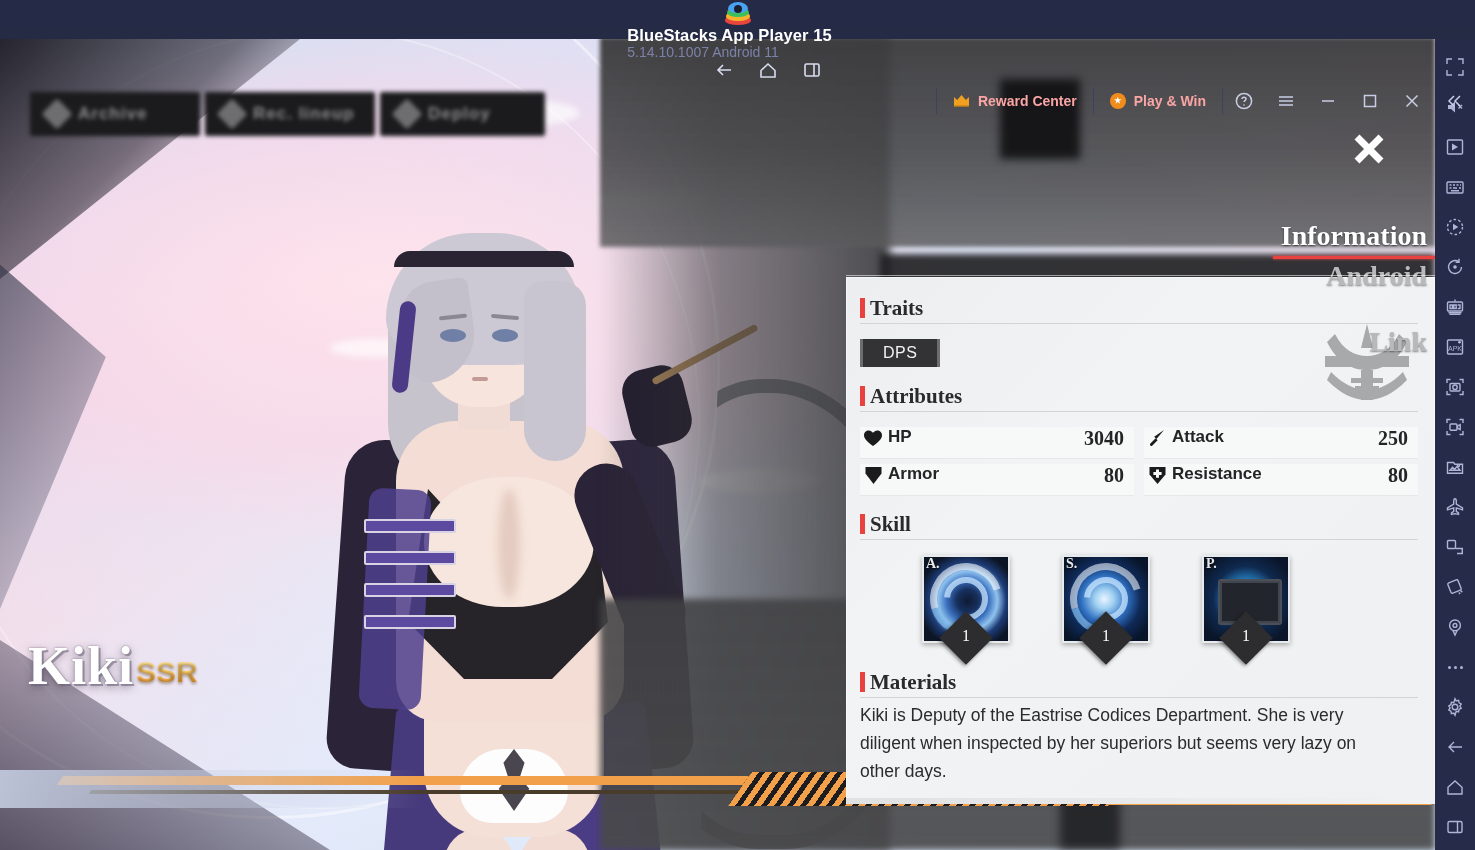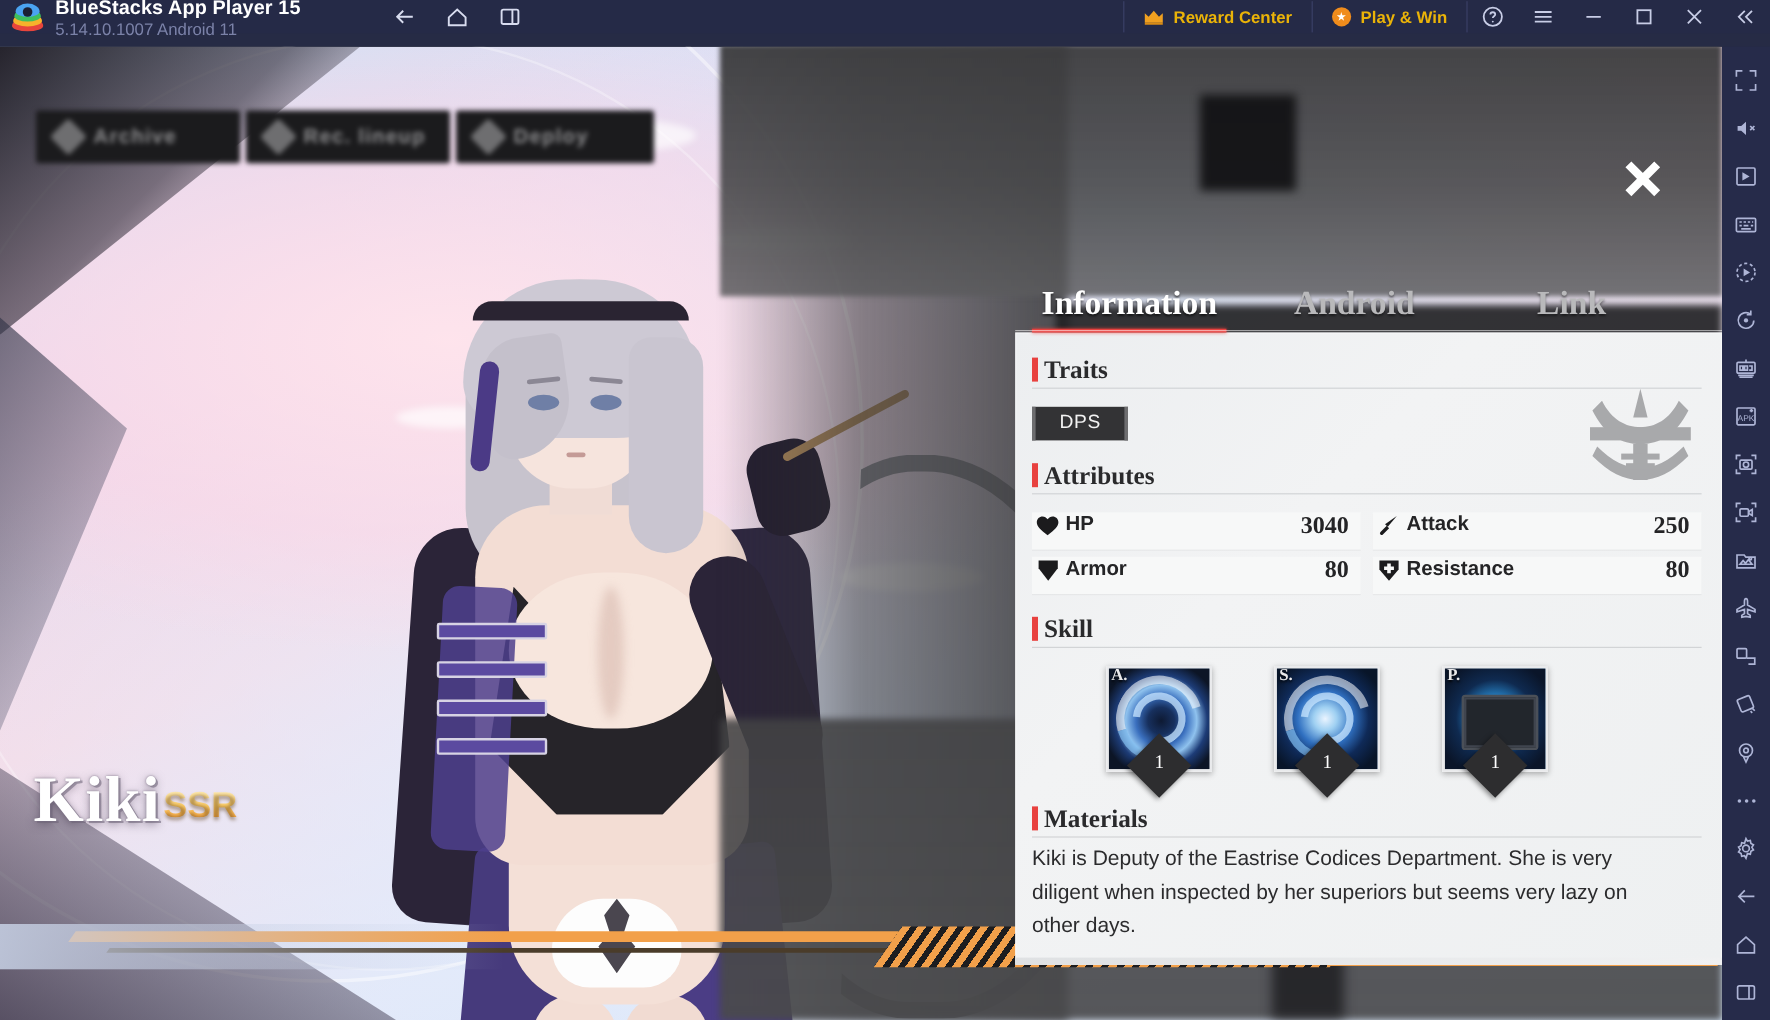--- a/index.html
+++ b/index.html
@@ -2,42 +2,42 @@
 <html><head>
 <meta charset="utf-8">
 <style>
   * { margin:0; padding:0; box-sizing:border-box; }
   html,body{ width:1475px; height:850px; overflow:hidden; background:#262b45; }
   body{ font-family:"Liberation Sans", sans-serif; }
 
   
   #titlebar{
     position:absolute; left:0; top:0; width:1475px; height:28px;
-    background:#252a47; display:flex; align-items:center; z-index:60;
+    background:#252a47; display:flex; align-items:center; z-index:60;flex-direction:column;
   }
   .bs-logo{ width:26px; height:26px; margin-left:10px; margin-right:10px; position:relative; flex:0 0 auto;}
   .bs-logo .lay{ position:absolute; border-radius:50% 50% 50% 50%/60% 60% 40% 40%; }
   .bs-logo .l1{ left:0; top:14px; width:26px; height:11px; background:#e8453c; }
   .bs-logo .l2{ left:1px; top:10px; width:24px; height:11px; background:#f7b32b; }
   .bs-logo .l3{ left:2px; top:6px;  width:22px; height:11px; background:#3ebf5e; }
   .bs-logo .l4{ left:3px; top:2px;  width:20px; height:11px; background:#4aa3f0; }
   .bs-logo .dot{ left:9px; top:5px; width:8px; height:8px; background:#1b1f33; border-radius:50%; }
 
   .title-block{ display:flex; flex-direction:column; justify-content:center; margin-right:16px; }
   .title-main{ color:#ffffff; font-size:16.5px; font-weight:bold; letter-spacing:.1px; line-height:18px; }
   .title-sub{ color:#7b82a8; font-size:14px; line-height:14px; margin-top:1px; }
 
   .nav-icons{ display:flex; align-items:center; gap:22px; margin-left:60px; }
   .nav-ic{ width:22px; height:22px; display:flex; align-items:center; justify-content:center; cursor:pointer; }
   .nav-ic svg{ stroke:#d8dcef; fill:none; stroke-width:1.6; }
 
   .tb-right{ margin-left:auto; display:flex; align-items:center; height:39px; }
   .tb-sep{ width:1px; height:26px; background:#3a4066; }
   .pill{ display:flex; align-items:center; gap:8px; padding:0 16px; height:39px; cursor:pointer; }
-  .pill .lbl{ color:#eab308; font-size:14px; font-weight:bold; }
+  .pill .lbl{ color:#fca5a5; font-size:14px; font-weight:bold; }
   .crown{ width:17px; height:13px; position:relative; }
   .crown svg{ display:block; }
   .pwin{ width:16px;height:16px;border-radius:50%;background:#f08c1c;position:relative;}
   .pwin:after{content:"";position:absolute;left:4px;top:4px;width:8px;height:8px;background:#fff;
      clip-path:polygon(50% 0,61% 35%,98% 35%,68% 57%,79% 91%,50% 70%,21% 91%,32% 57%,2% 35%,39% 35%);}
   .win-ic{ width:42px; height:39px; display:flex; align-items:center; justify-content:center; cursor:pointer; }
   .win-ic svg{ stroke:#c8cde6; fill:none; stroke-width:1.5; }
 
   
   #rail{
@@ -200,21 +200,21 @@
   .close-x svg{ display:block; }
 
   .panel{
     position:absolute; left:846px; top:238px; width:589px; height:527px;
     background:linear-gradient(135deg,#eceef0 0%, #f2f3f4 35%, #eef0f1 100%);
     box-shadow:0 0 0 1px rgba(255,255,255,.5) inset;
     z-index:20;
   }
   .tabs{
     position:absolute; left:846px; top:180px; width:589px; height:58px; z-index:22;
-    display:flex; align-items:flex-end;
+    display:flex; align-items:flex-end;flex-direction:column;
   }
   .tab{
     font-family:"Liberation Serif", serif; font-size:28px; font-weight:bold;
     padding:0 8px 6px 8px; cursor:pointer; position:relative; line-height:34px;
   }
   .tab.active{ color:#ffffff; text-shadow:0 1px 2px rgba(0,0,0,.6); margin-left:14px; }
   .tab.active:after{
     content:""; position:absolute; left:0; right:0; bottom:0; height:3px; background:#e8413f;
     box-shadow:0 0 3px rgba(232,65,63,.9);
   }

